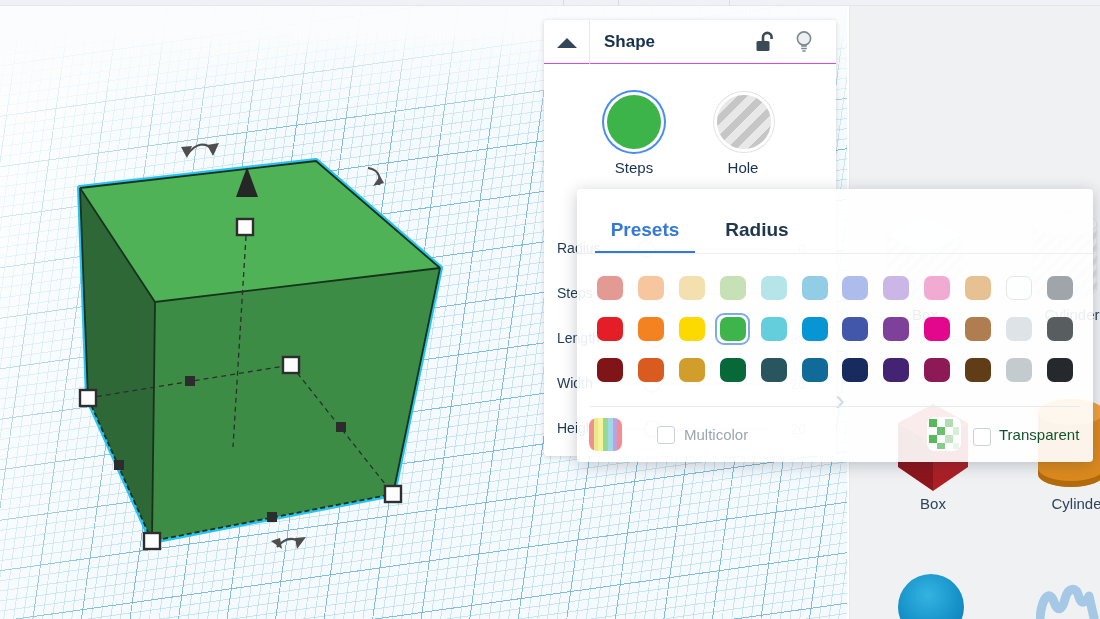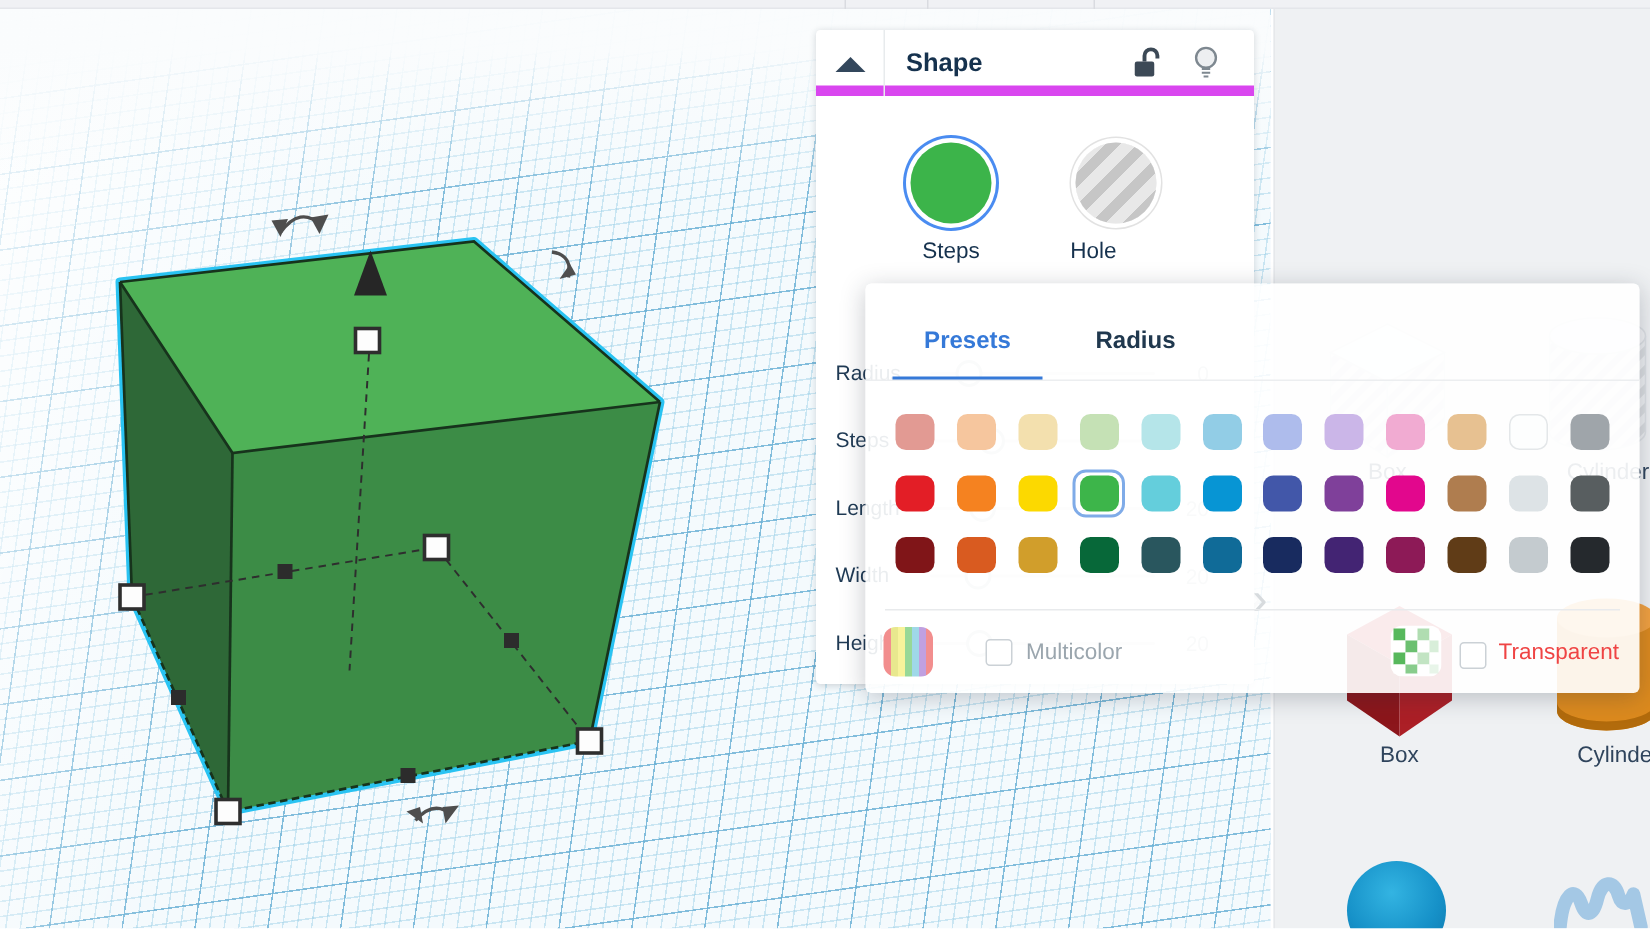--- a/index.html
+++ b/index.html
@@ -28,53 +28,53 @@
   .shape-label{position:absolute;width:100px;text-align:center;font-size:15px;color:#2F445C;}
   .panel-chevron{position:absolute;left:832px;top:384px;z-index:2;font-size:30px;color:#C9CFD4;line-height:30px;}
 
   
   .topstrip{position:absolute;left:0;top:0;width:1100px;height:6px;background:#F0F1F4;border-bottom:1px solid #E4E6EA;z-index:6;}
   .topstrip .sep{position:absolute;top:0;width:1px;height:6px;background:#D9DBE0;}
 
   
   .card{position:absolute;left:544px;top:20px;width:292px;height:436px;background:#fff;border-radius:3px;
     box-shadow:0 1px 5px rgba(30,40,50,.18);z-index:3;}
-  .card-header{position:absolute;left:0;top:0;width:100%;height:44px;border-bottom:7px solid #d946ef;}
+  .card-header{position:absolute;left:0;top:0;width:100%;height:44px;border-bottom:1px solid #d946ef;}
   .collapse-cell{position:absolute;left:0;top:0;width:46px;height:44px;border-right:1px solid #E8EBED;cursor:pointer;}
   .tri-up{position:absolute;left:13px;top:18px;width:0;height:0;border-left:10px solid transparent;border-right:10px solid transparent;border-bottom:10px solid #33475C;}
   .card-title{position:absolute;left:60px;top:12px;font-size:17px;font-weight:700;color:#16324E;}
   .icon-lock{position:absolute;left:210px;top:11px;}
   .icon-bulb{position:absolute;left:251px;top:10px;}
   .fill-circle{position:absolute;width:54px;height:54px;border-radius:50%;}
   .fill-solid{left:63px;top:75px;background:#3CB44A;box-shadow:0 0 0 3px #fff,0 0 0 5px #4A8CF1;}
   .fill-hole{left:173px;top:75px;background:repeating-linear-gradient(135deg,#C6C6C6 0 7px,#E8E8E8 7px 15px);box-shadow:0 0 0 3px #fff,0 0 0 4px #E2E2E2;}
   .fill-label{position:absolute;top:139px;width:54px;text-align:center;font-size:15px;color:#16324E;}
   .prop-row{position:absolute;left:0;width:292px;height:40px;}
   .prop-label{position:absolute;left:13px;top:11px;font-size:14px;color:#1F3A54;}
   .prop-track{position:absolute;left:76px;top:19px;width:150px;height:2px;background:#E1E5E8;border-radius:1px;}
   .prop-knob{position:absolute;top:11px;width:18px;height:18px;border-radius:50%;background:#fff;border:2px solid #C6CCD2;}
   .prop-value{position:absolute;left:222px;top:12px;width:40px;text-align:right;font-size:14px;color:#BCC3C9;}
 
   
   .popover{position:absolute;left:577px;top:189px;width:516px;height:273px;background:rgba(255,255,255,.91);
     border-radius:4px;box-shadow:0 3px 16px rgba(35,45,60,.25);z-index:4;}
-  .tab{position:absolute;top:30px;font-size:16px;font-weight:700;cursor:pointer;}
+  .tab{position:absolute;top:30px;font-size:19px;font-weight:700;cursor:pointer;}
   .tab-presets{left:18px;width:100px;text-align:center;color:#3579D8;}
   .tab-custom{left:140px;width:80px;text-align:center;color:#20384E;}
   .tab-underline{position:absolute;left:18px;top:62px;width:100px;height:3px;background:#3579D8;}
   .tabbar-border{position:absolute;left:0;top:64px;width:100%;height:1px;background:#ECEEF0;}
   .swatch{position:absolute;width:26px;height:24px;border-radius:7px;cursor:pointer;}
   .swatch-ring{position:absolute;width:35px;height:32px;border:2px solid #7FABE8;border-radius:9px;background:#fff;}
   .pop-divider{position:absolute;left:13px;top:217px;width:490px;height:1px;background:#E8EAEC;}
   .multi-icon{position:absolute;left:12px;top:229px;width:33px;height:33px;border-radius:8px;overflow:hidden;
     background:linear-gradient(to right,#F28E8E 0 14.3%,#E8E88E 14.3% 28.6%,#F7F39B 28.6% 42.9%,#97D897 42.9% 57.2%,#9FD8E8 57.2% 71.5%,#C0A0E0 71.5% 85.8%,#F28E8E 85.8% 100%);}
   .checkbox{position:absolute;width:18px;height:18px;border:1px solid #CBD1D6;border-radius:3px;background:rgba(255,255,255,.85);cursor:pointer;}
   .multi-label{position:absolute;left:107px;top:237px;font-size:15px;color:#9BA6AE;}
   .transp-icon{position:absolute;left:350px;top:228px;}
-  .transp-label{position:absolute;left:422px;top:237px;font-size:15px;color:#ef4444;}
+  .transp-label{position:absolute;left:422px;top:237px;font-size:15px;color:#14532d;}
   .more-chevron{position:absolute;left:258px;top:196px;font-size:30px;color:#D7DBDE;line-height:30px;}
 </style>
 </head>
 <body>
 
 <div class="stage">
 
   <div class="canvas3d">
     <div class="grid-plane"></div>
     <div class="streak"></div>
@@ -200,21 +200,21 @@
       </svg>
       <svg class="icon-bulb" width="18" height="24">
         <circle cx="9" cy="8.5" r="6.6" fill="#EDEFF1" stroke="#7E8890" stroke-width="1.6"></circle>
         <path d="M6.2 16 h5.6 M6.2 18.5 h5.6 M7.4 21 h3.2" stroke="#7E8890" stroke-width="1.4"></path>
       </svg>
     </div>
 
     <div class="fill-circle fill-solid"></div>
     <div class="fill-circle fill-hole"></div>
     <div class="fill-label" style="left:63px">Steps</div>
-    <div class="fill-label" style="left:158px">Hole</div>
+    <div class="fill-label" style="left:172px">Hole</div>
 
     <div id="prop-rows">
         <div class="prop-row" style="top: 209px;">
           <span class="prop-label">Radius</span>
           <div class="prop-track"></div>
           <div class="prop-knob" style="left:92.5px"></div>
           <span class="prop-value">0</span>
         </div>
         <div class="prop-row" style="top: 254px;">
           <span class="prop-label">Steps</span>

